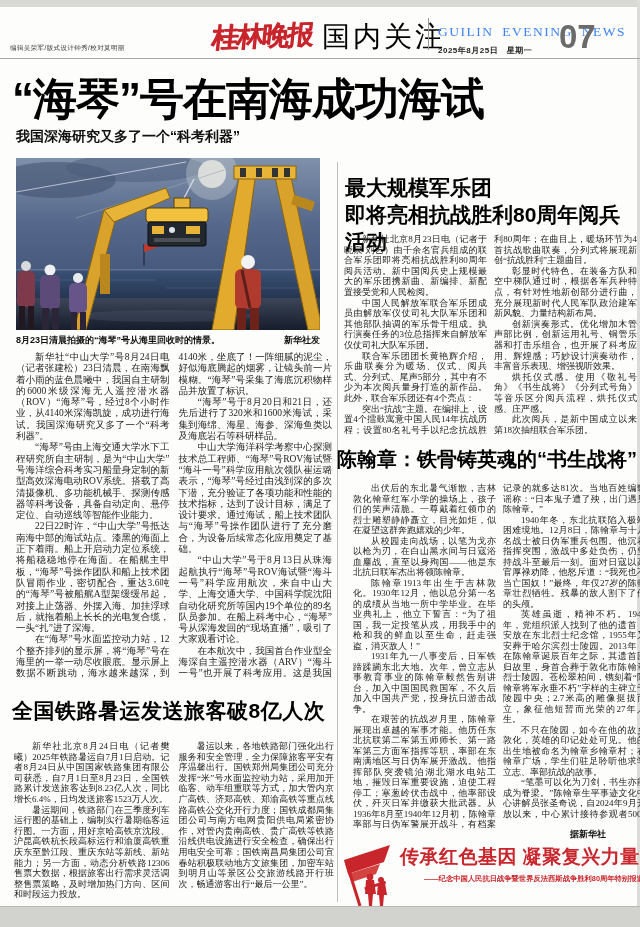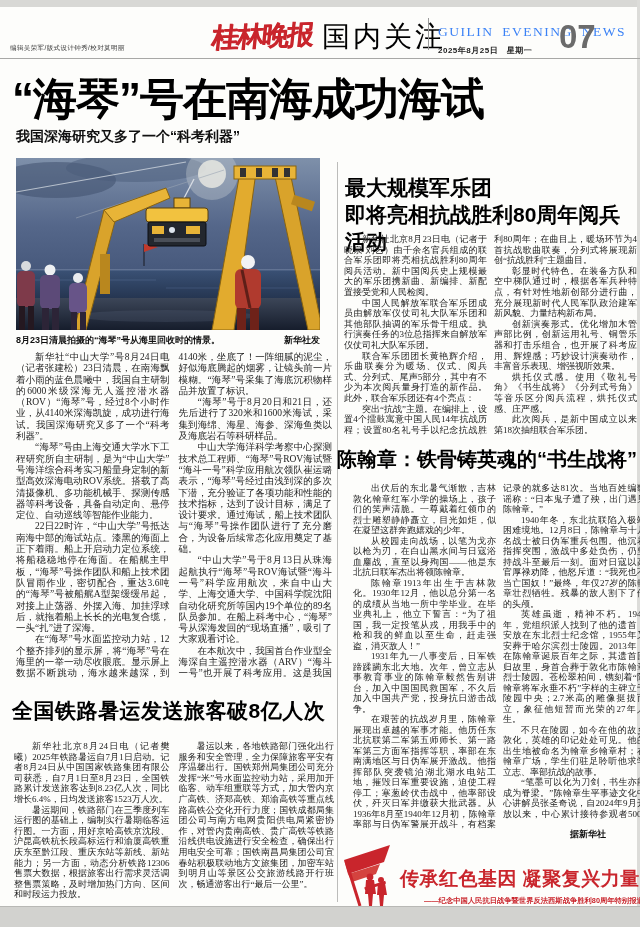--- a/index.html
+++ b/index.html
@@ -53,21 +53,21 @@
                column-count:2; column-gap:7px; font-size:9px; line-height:10.5px; color:#222;
                font-family:"Liberation Serif", serif;margin-left:9px; }
   .chen-credit { position:absolute; left:570px; top:828px; font-size:9px; font-weight:bold; color:#111; }
 
   .rail-headline { position:absolute; left:12px; top:697px; font-size:21px; font-weight:900; letter-spacing:.5px; color:#000; white-space:nowrap; }
   .rail-body { position:absolute; left:14px; top:741px; width:320px; height:162px; overflow:hidden;
                column-count:2; column-gap:9px; font-size:9px; line-height:10.6px; color:#222;
                font-family:"Liberation Serif", serif; }
 
   
-  .banner { position:absolute; left:340px; top:844px; width:298px; height:62px; display:flex; align-items:flex-end; }
+  .banner { position:absolute; left:340px; top:844px; width:298px; height:62px; display:flex; align-items:flex-start; }
   .banner-flag { width:58px; height:62px; flex:0 0 58px; }
   .banner-text { margin-left:2px; }
   .banner-title { font-size:19px; font-weight:900; color:#c9252c; letter-spacing:.5px; white-space:nowrap; }
   .banner-sub { margin-top:4px; font-size:7.3px; font-weight:bold; color:#c9252c; white-space:nowrap;margin-left:24px; }
 </style>
 </head>
 <body>
 
 <div class="scan-top"></div>
 <div class="scan-right"></div>

